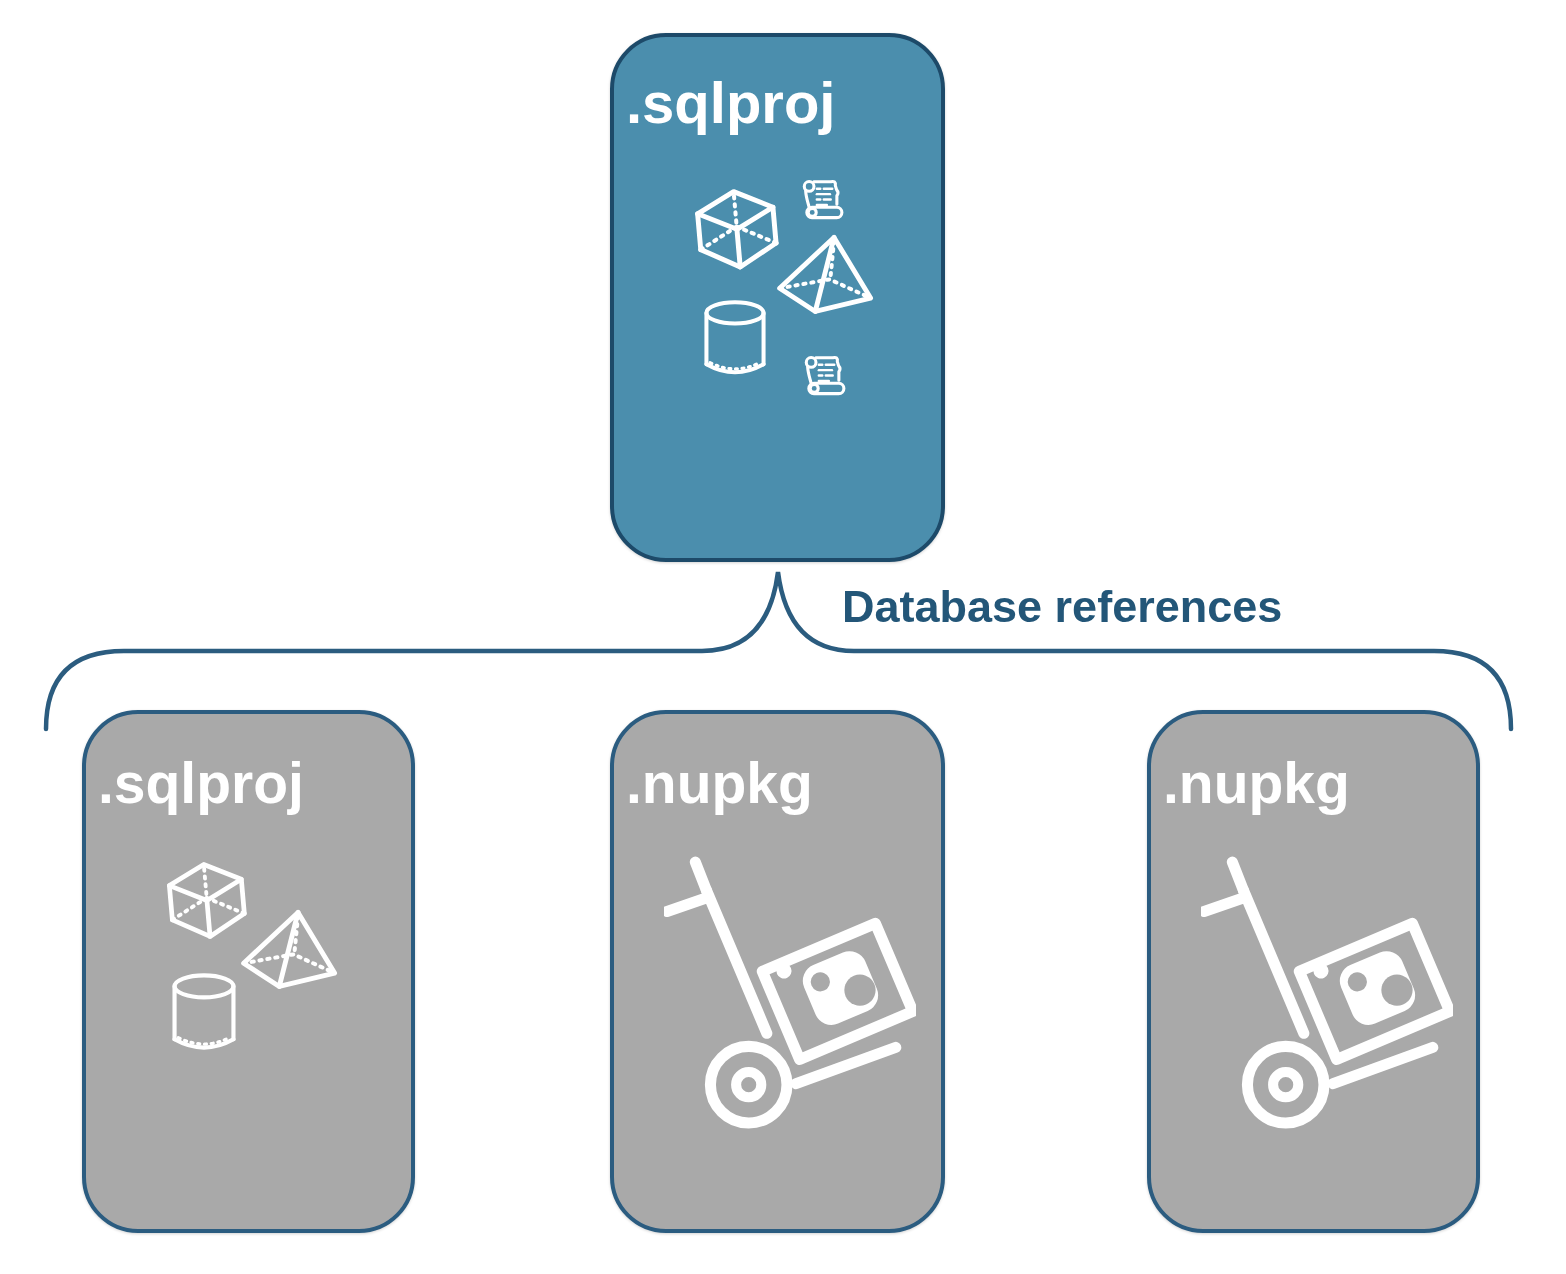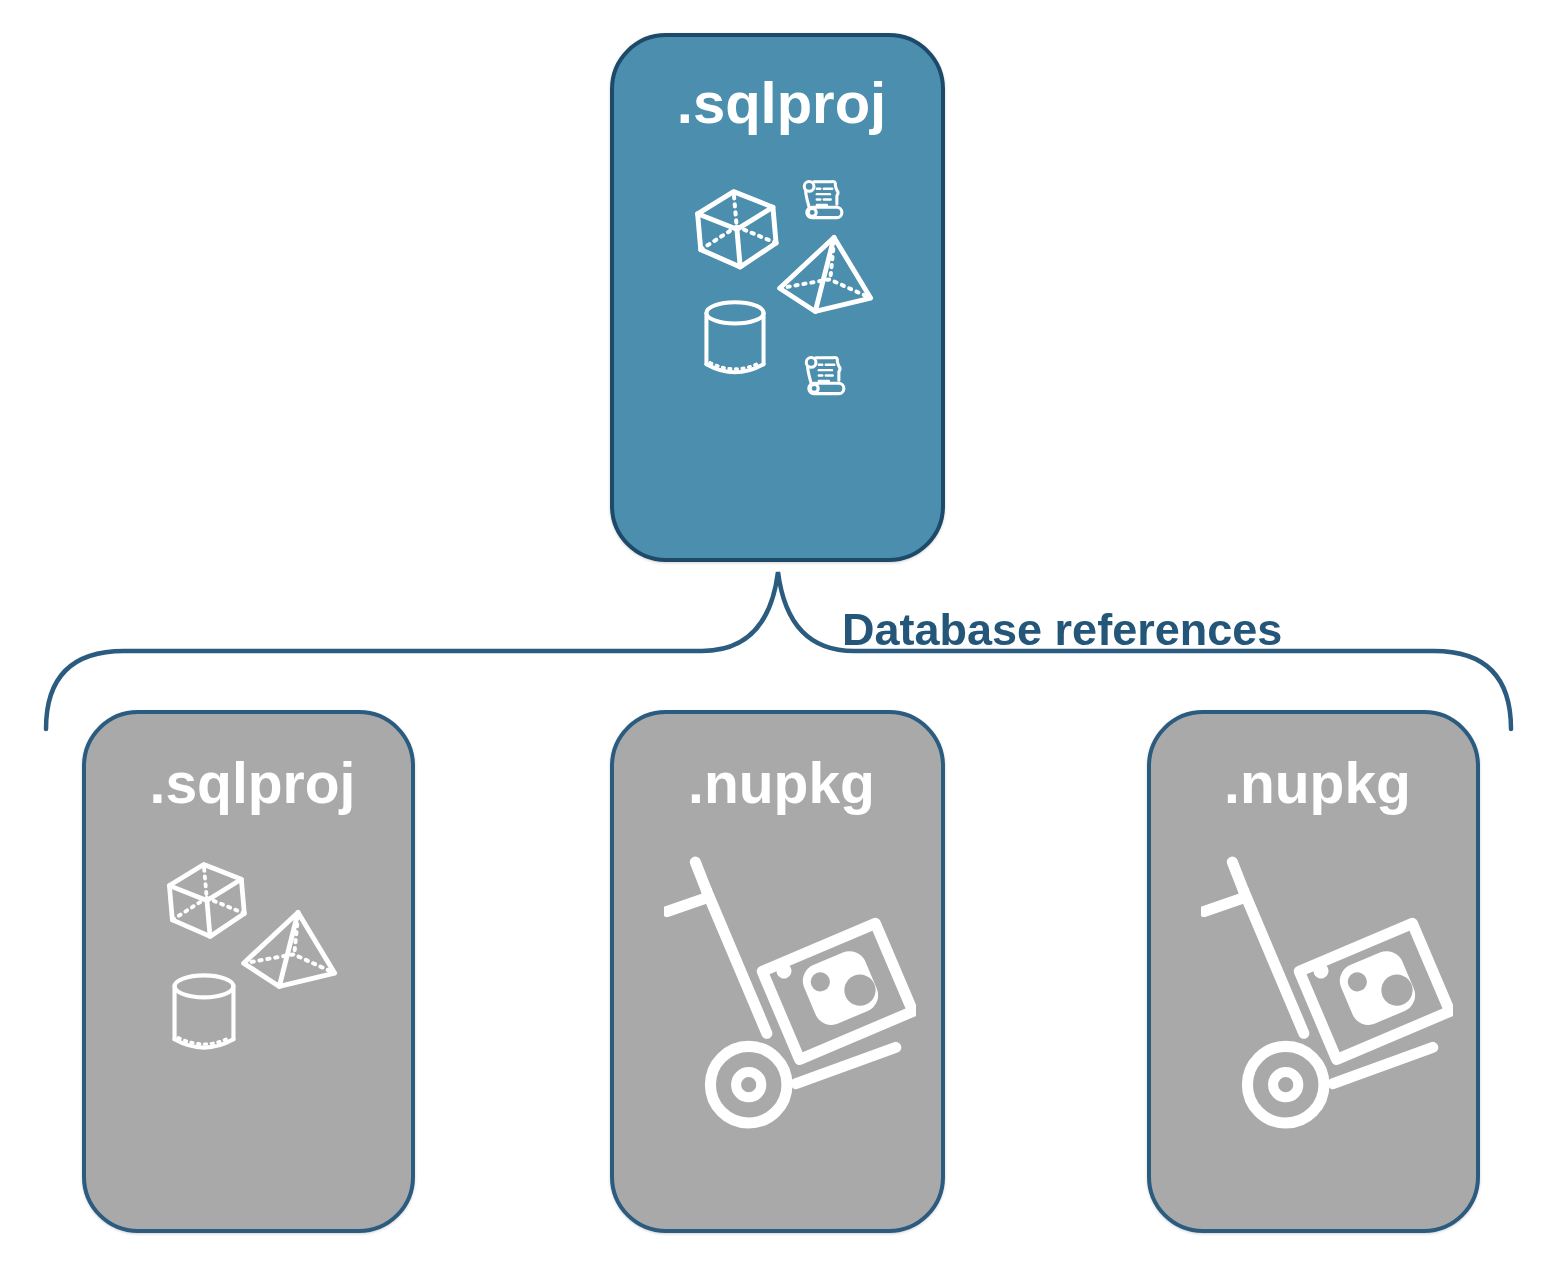--- a/index.html
+++ b/index.html
@@ -13,43 +13,42 @@
 
   
   .connector{ position:absolute; left:0; top:0; width:1566px; height:1274px; pointer-events:none; }
   .brace{ stroke:var(--connector,#2B5C7F); stroke-width:4.5; fill:none; stroke-linecap:round; }
 
   .edge-label{
     position:absolute; left:842px; top:583px;
     font-size:45px; font-weight:bold; line-height:1.05;
     color:var(--edge-label-text,#235678);
     white-space:nowrap;
-    margin-top:23px;
   }
 
   
   .card{ position:absolute; border-radius:56px; box-sizing:border-box;
          box-shadow:0 1px 3px rgba(0,0,0,0.18); }
   .card.top{
     left:610px; top:33px; width:335px; height:529px;
     background:var(--top-box-fill,#4B8EAD);
     border:4px solid var(--top-box-border,#1D4A69);
   }
   .card.gray{
     background:var(--gray-box-fill,#A9A9A9);
     border:4px solid var(--gray-box-border,#2B5C80);
     top:710px; width:333px; height:523px;
   }
   .card.b1{ left:82px; }
   .card.b2{ left:610px; width:335px; }
   .card.b3{ left:1147px; }
 
   .card-title{
-    position:absolute; top:32px; left:4px; width:100%;
-    text-align:center; font-size:58px; font-weight:bold;
+    position:absolute; top:32px; left:12px; width:100%;
+    font-size:58px; font-weight:bold;
     color:var(--box-title-text,#FFFFFF); letter-spacing:0;
   }
   .card.gray .card-title{ top:36px; font-size:57px; }
 
   
   .ic{ position:absolute; color:var(--icon-stroke,#FFFFFF); }
   .st{ stroke:currentColor; fill:none; stroke-linecap:round; stroke-linejoin:round; }
   .da{ stroke:currentColor; fill:none; stroke-linecap:round; stroke-linejoin:round;
        stroke-dasharray:2.5 6.5; }
   .fw{ fill:currentColor; stroke:none; }

